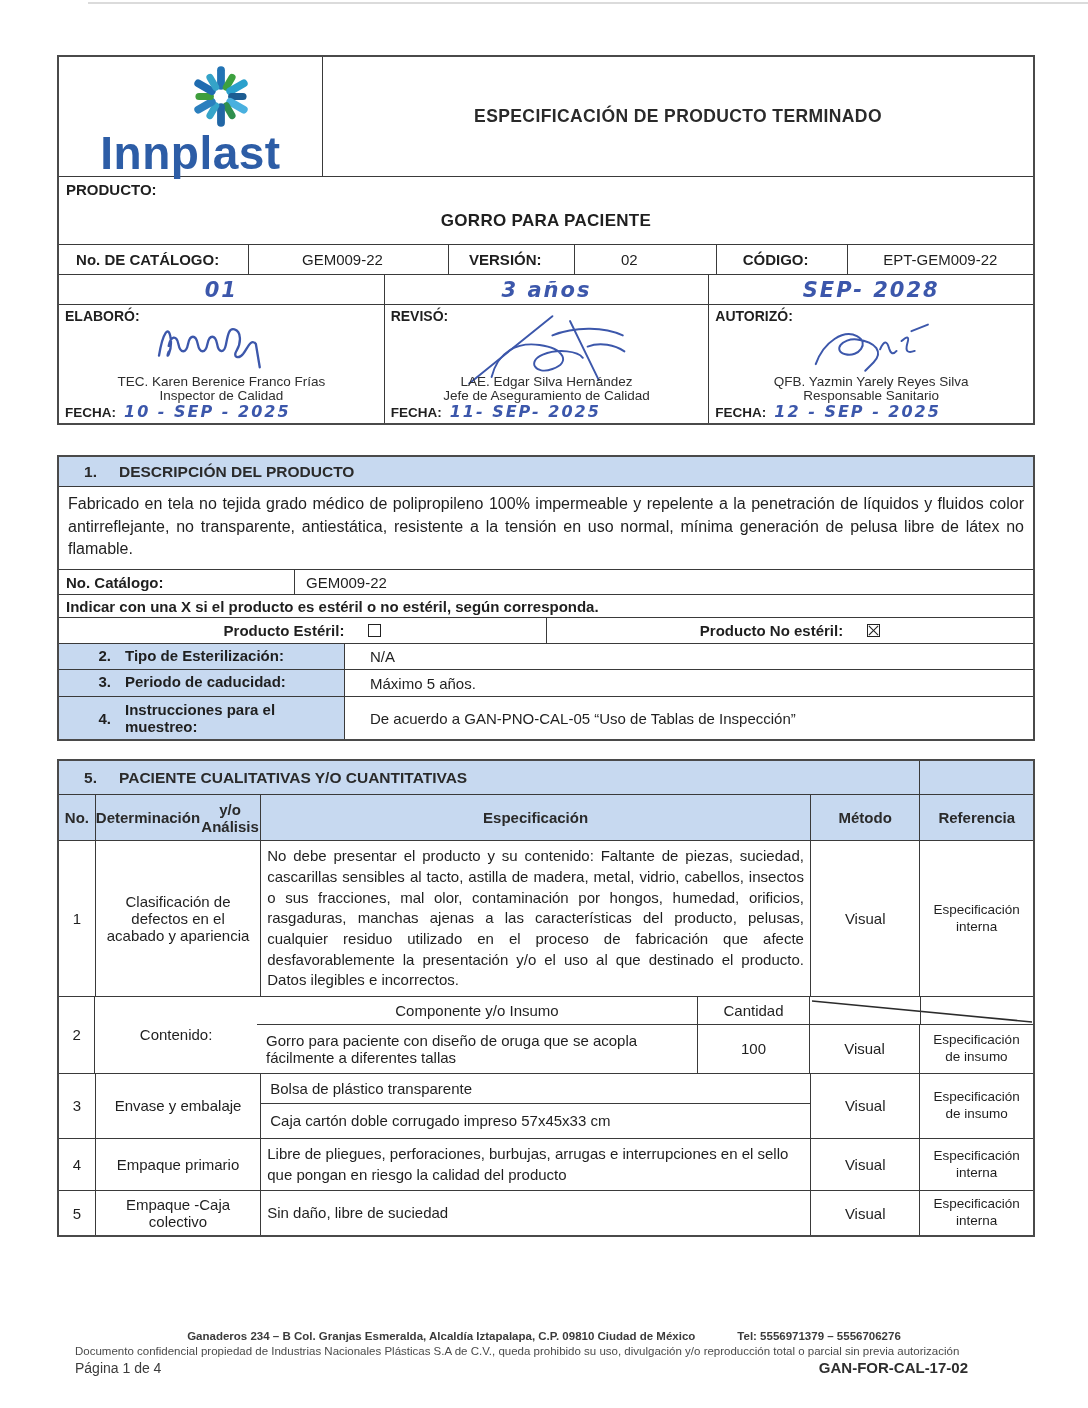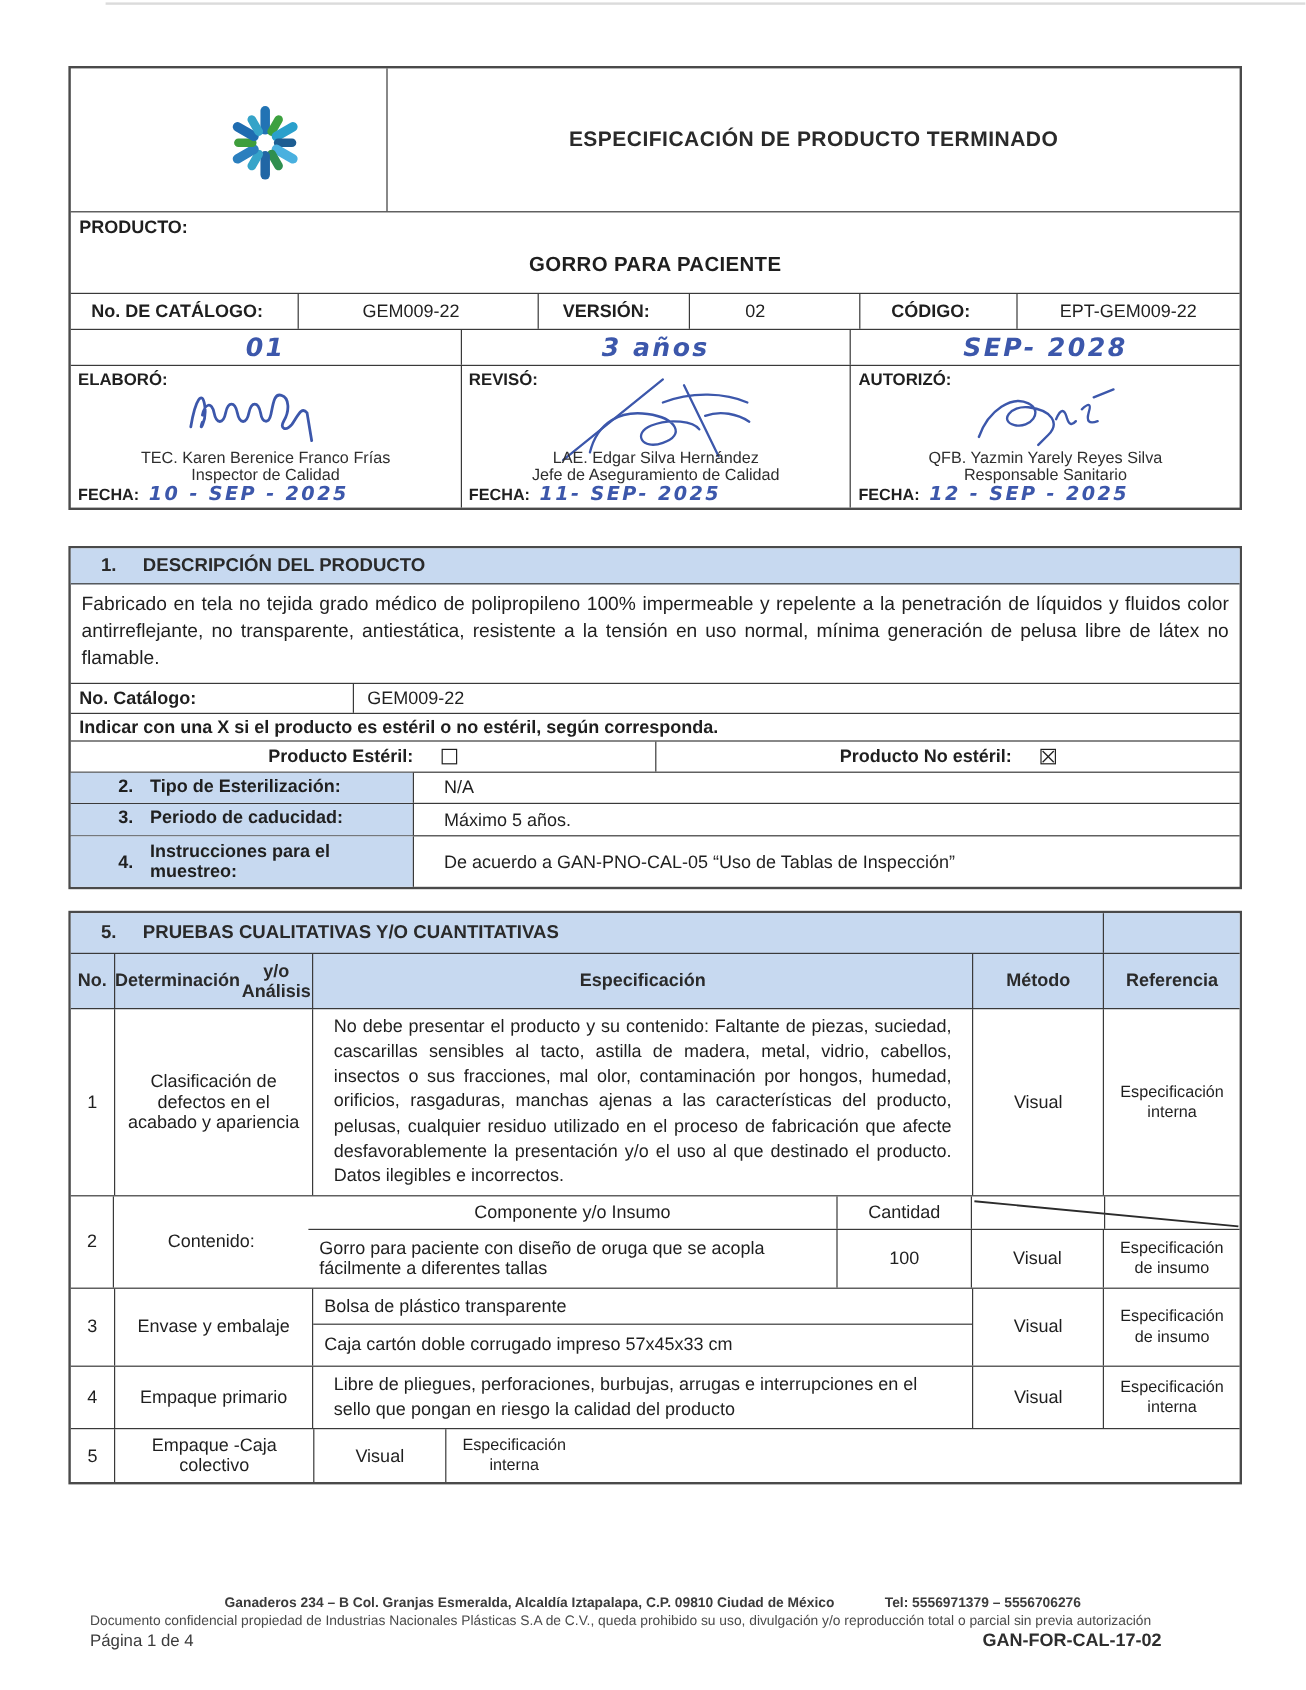--- a/index.html
+++ b/index.html
@@ -83,21 +83,21 @@
   
   .sec5-hdr { height:34px; display:flex; background:#c7d9f0; }
   .sec5-hdr-main { flex:1; display:flex; align-items:center; font-size:15.5px; font-weight:bold; color:#2a2a2a; }
   .sec5-hdr-right { width:114px; border-left:1px solid #3a3a3a; }
 
   .colhdr { height:46px; background:#c7d9f0; font-size:15px; font-weight:bold; color:#2a2a2a; }
   .w-no {width:36px;} .w-det {width:166px;} .w-spec {width:552px;} .w-met {width:110px;} .w-ref {width:114px;}
 
   .t5 .num { font-size:15px; }
   .t5 .det { font-size:15px; padding:2px 8px; }
-  .t5 .specp { font-size:15px; line-height:1.38; padding:5px 17px; text-align:justify; }
+  .t5 .specp { font-size:15px; line-height:1.38; padding:5px 6px; text-align:justify; }
   .t5 .met { font-size:15px; }
   .t5 .ref { font-size:13.5px; line-height:1.25; padding:2px 4px; }
 
   .r1 { min-height:148px; }
   .r2a { height:28px; font-size:15px; }
   .r2b { height:48px; }
   .w-comp {width:440px;} .w-cant {width:112px;}
   .diag { width:224px; position:relative; }
   .diag .vd { position:absolute; left:110px; top:0; bottom:0; width:1px; background:#3a3a3a; }
   .r3a { height:30px; } .r3b { height:34px; }
@@ -157,20 +157,21 @@
               </g>
             <g transform="rotate(300,50,50)">
                 <line x1="50" y1="13" x2="50" y2="35" stroke="#1f6cb0" stroke-width="11"></line>
               </g>
             <g transform="rotate(330,50,50)">
                 <line x1="50" y1="19" x2="50" y2="35" stroke="#35a3c8" stroke-width="10"></line>
               </g>
           </g>
           <circle cx="50" cy="50" r="9" fill="#ffffff"></circle>
         </svg>
+        <div class="logo-word">Innplast</div>
       </div>
       <div class="cell title-cell c">ESPECIFICACIÓN DE PRODUCTO TERMINADO</div>
     </div>
 
     <div class="row bb hdr-row2">
       <div class="cell first" style="flex:1; position:relative;">
         <span class="prod-label">PRODUCTO:</span>
         <div class="prod-name">GORRO PARA PACIENTE</div>
       </div>
     </div>
@@ -300,21 +301,21 @@
         <span class="item-text" style="max-width:190px;">Instrucciones para el muestreo:</span>
       </div>
       <div class="cell item-val">De acuerdo a GAN-PNO-CAL-05 “Uso de Tablas de Inspección”</div>
     </div>
   </div>
 
   <div class="sec t5" style="margin-top:18px;">
     <div class="sec5-hdr bb">
       <div class="sec5-hdr-main">
         <span class="sec-num">5.</span>
-        <span class="sec-title">PRUEBAS CUALITATIVAS Y/O CUANTITATIVAS</span>
+        <span class="sec-title">PACIENTE CUALITATIVAS Y/O CUANTITATIVAS</span>
       </div>
       <div class="sec5-hdr-right"></div>
     </div>
 
     <div class="row bb colhdr">
       <div class="cell first w-no c">No.</div>
       <div class="cell w-det c" style="flex-direction:row;">
         <span>Determinación</span>
         <span>y/o Análisis</span>
       </div>
@@ -369,20 +370,21 @@
       <div class="cell first w-no c num">4</div>
       <div class="cell w-det c det">Empaque primario</div>
       <div class="cell w-spec specp" style="display:flex;align-items:center;text-align:left;">Libre de pliegues, perforaciones, burbujas, arrugas e interrupciones en el sello que pongan en riesgo la calidad del producto</div>
       <div class="cell w-met c met">Visual</div>
       <div class="cell w-ref c ref">Especificación interna</div>
     </div>
 
     <div class="row r5">
       <div class="cell first w-no c num">5</div>
       <div class="cell w-det c det">Empaque -Caja colectivo</div>
+      <div class="cell w-spec specp" style="display:flex;align-items:center;text-align:left;">Sin daño, libre de suciedad</div>
       <div class="cell w-met c met">Visual</div>
       <div class="cell w-ref c ref">Especificación interna</div>
     </div>
   </div>
 
 </div>
 
 <div class="footer">
   <div class="f1">
     <span>Ganaderos 234 – B Col. Granjas Esmeralda, Alcaldía Iztapalapa, C.P. 09810 Ciudad de México</span>

